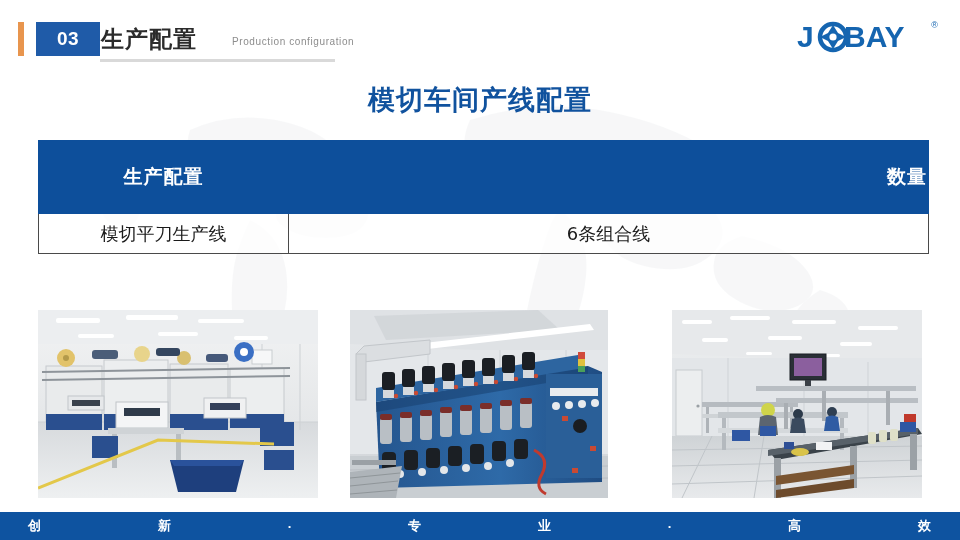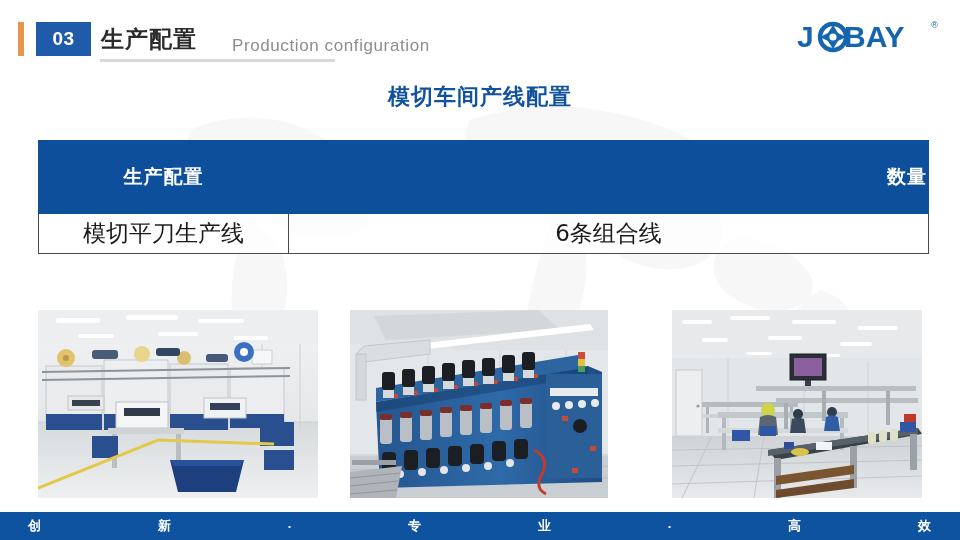--- a/index.html
+++ b/index.html
@@ -34,21 +34,21 @@
   }
   .hdr-orange-bar {
     position: absolute;
     left: 18px; top: 22px;
     width: 6px; height: 34px;
     background: #E8954E;
   }
   .hdr-num-box {
     position: absolute;
     left: 36px; top: 22px;
-    width: 55px; height: 34px;
+    width: 64px; height: 34px;
     background: #1F5BA8;
     display: flex;
     align-items: center;
     justify-content: center;
   }
   .hdr-num {
     color: #ffffff;
     font-size: 19px;
     font-weight: bold;
     letter-spacing: 0.5px;
@@ -59,21 +59,21 @@
     left: 101px; top: 24px;
     font-size: 23px;
     font-weight: bold;
     color: #2b2b2b;
     letter-spacing: 1px;
     font-family: "DejaVu Sans", "Liberation Sans", sans-serif;
   }
   .hdr-en {
     position: absolute;
     left: 232px; top: 36px;
-    font-size: 17px;
+    font-size: 10px;
     color: #8d8d8d;
     letter-spacing: 0.6px;
     font-family: "Liberation Sans", sans-serif;
   }
   .hdr-underline {
     position: absolute;
     left: 100px; top: 59px;
     width: 235px; height: 3px;
     background: #d9d9d9;
   }
@@ -95,21 +95,21 @@
     margin-top: 2px;
     font-family: "Liberation Sans", sans-serif;
   }
 
   
   .slide-title {
     position: absolute;
     left: 0; top: 82px;
     width: 960px;
     text-align: center;
-    font-size: 22px;
+    font-size: 27px;
     font-weight: bold;
     color: #10529E;
     letter-spacing: 1px;
     z-index: 3;
     font-family: "DejaVu Sans", "Liberation Sans", sans-serif;
   }
 
   
   .table {
     position: absolute;
@@ -135,21 +135,21 @@
     border-color: #0D4F9B;
   }
   .table thead th.col-sep {
     border-left: 1px solid #ffffff;
     text-align: right;
   }
   .table tbody td {
     height: 37px;
     background: rgba(255,255,255,0.74);
     color: #1a1a1a;
-    font-size: 23px;
+    font-size: 18px;
     font-weight: normal;
   }
   .col-a { width: 247px; }
   .col-b { width: 637px; }
 
   
   .photos {
     position: absolute;
     left: 38px; top: 310px;
     width: 884px; height: 188px;

